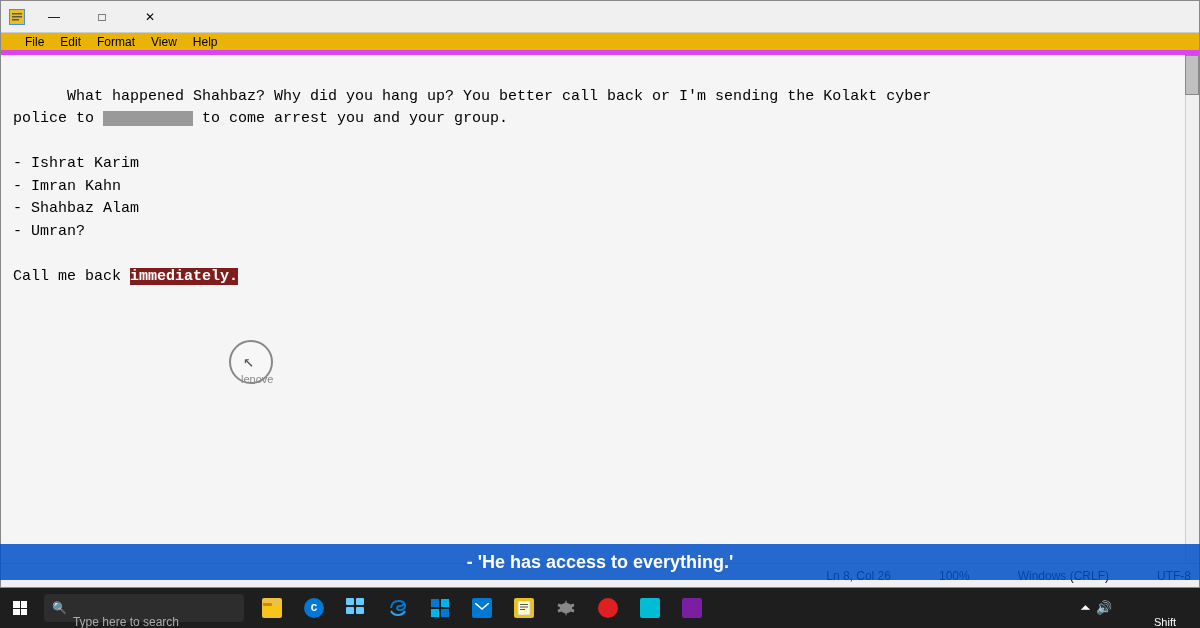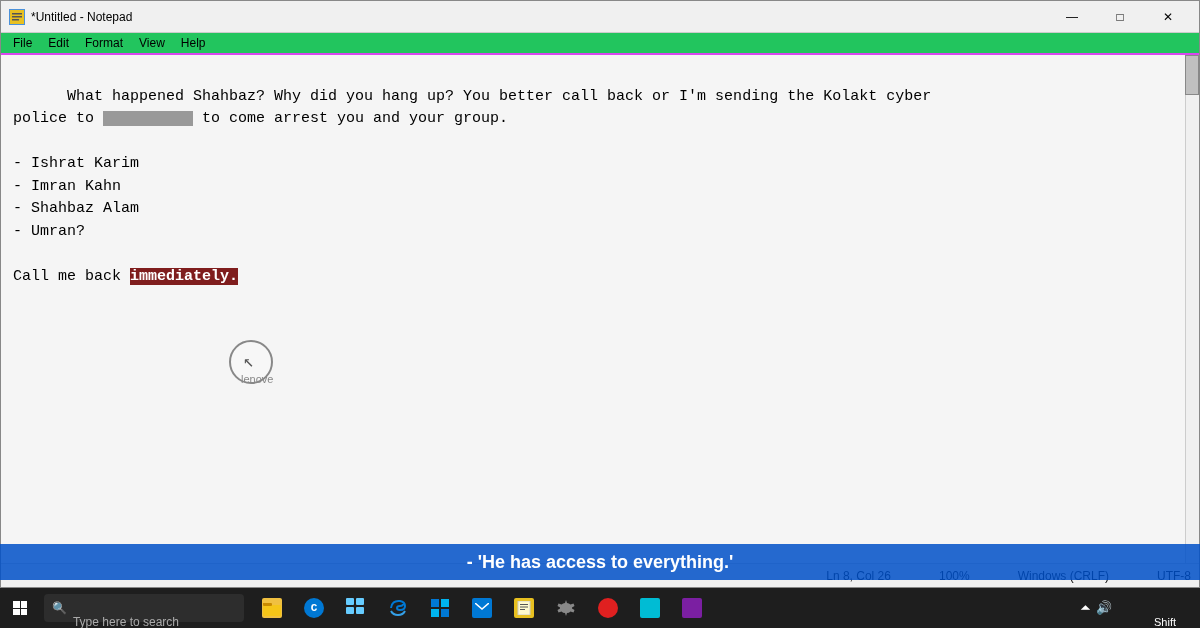--- a/index.html
+++ b/index.html
@@ -68,26 +68,26 @@
       font-size: 12px;
       background: transparent;
       border: none;
       cursor: pointer;
       font-family: 'Segoe UI', Arial, sans-serif;
       color: #000;
     }
 
     
     .menu-bar {
-      background: #22c55e;
+      background: #eab308;
       height: 22px;
       display: flex;
       align-items: center;
-      padding: 0 4px;
-      border-bottom: 2px solid #d946ef;
+      padding: 0 16px;
+      border-bottom: 5px solid #d946ef;
     }
 
     .menu-item {
       font-family: 'Segoe UI', Arial, sans-serif;
       font-size: 12px;
       padding: 2px 8px;
       cursor: pointer;
       color: #000;
     }
 
@@ -351,21 +351,20 @@
 
   <div class="title-bar">
     <div class="title-bar-icon">
       <svg width="14" height="14" viewBox="0 0 14 14" fill="none">
         <rect width="14" height="14" fill="#e8c020"></rect>
         <rect x="2" y="3" width="10" height="1.5" fill="#555"></rect>
         <rect x="2" y="6" width="10" height="1.5" fill="#555"></rect>
         <rect x="2" y="9" width="7" height="1.5" fill="#555"></rect>
       </svg>
     </div>
-    <span class="title-bar-text">*Untitled - Notepad</span>
     <div class="title-bar-buttons">
       <button class="title-btn">—</button>
       <button class="title-btn">□</button>
       <button class="title-btn close">✕</button>
     </div>
   </div>
 
   <div class="menu-bar">
     <span class="menu-item">File</span>
     <span class="menu-item">Edit</span>

